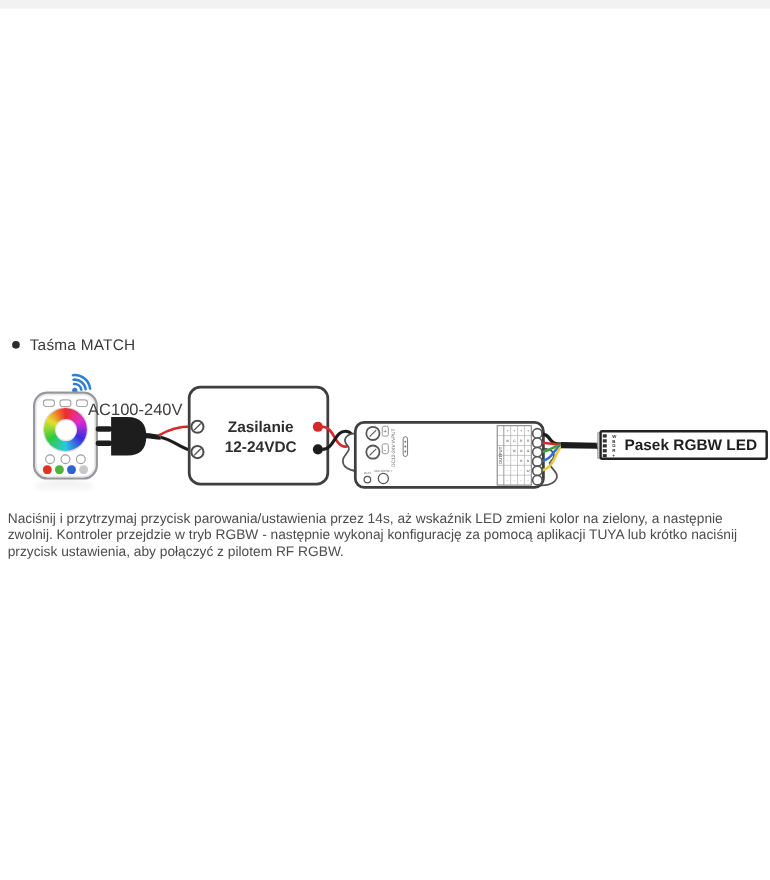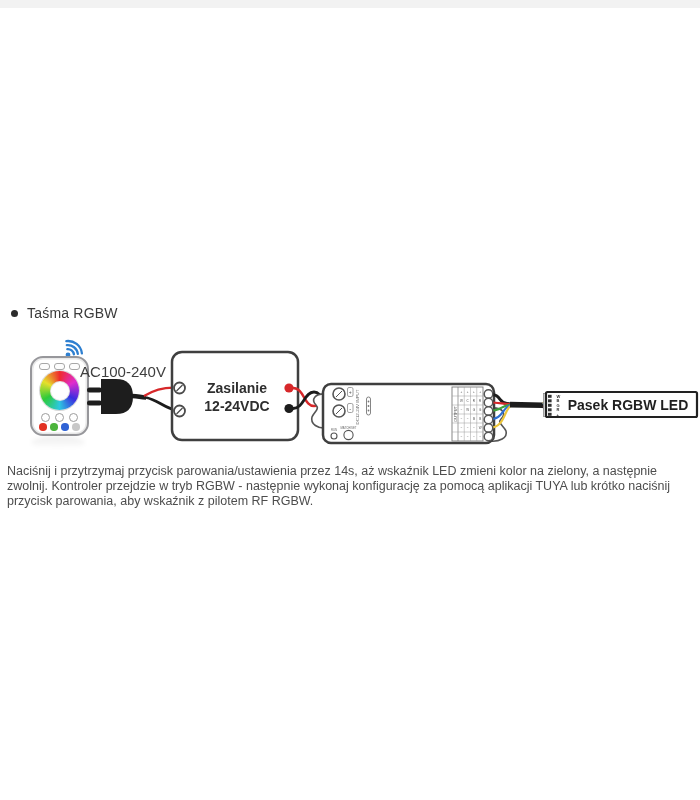--- a/index.html
+++ b/index.html
@@ -38,21 +38,21 @@
   .tcell{font-size:3px;fill:#4a4a4a;text-anchor:middle;}
   .pinletter{font-size:4px;fill:#2b2b2b;font-weight:bold;}
 </style>
 </head>
 <body>
 
 <div class="topbar"></div>
 
 <div class="bullet-row">
   <span class="bullet-dot"></span>
-  <span class="bullet-label">Taśma RGBW</span>
+  <span class="bullet-label">Taśma MATCH</span>
 </div>
 
 <div class="diagram">
 
   <svg width="42" height="34" style="position:absolute;left:54px;top:-2px;overflow:visible;">
     <g transform="translate(14,27) rotate(38)" fill="none" stroke-linecap="round" stroke-width="2.3" stroke="#2e7fd0">
       <path d="M -4.2,-4.2 A 6,6 0 0 1 4.2,-4.2"></path>
       <path d="M -7,-7 A 10,10 0 0 1 7,-7"></path>
       <path d="M -9.9,-9.9 A 14,14 0 0 1 9.9,-9.9"></path>
     </g>
@@ -230,13 +230,13 @@
           <text x="556.5" y="72.3" class="pinletter">B</text>
           <text x="556.5" y="76.8" class="pinletter">G</text>
           <text x="556.5" y="81.3" class="pinletter">R</text>
           <text x="556.5" y="85.8" class="pinletter">+</text>
         </g>
       <text x="628" y="79.5" text-anchor="middle" font-size="14" font-weight="bold" fill="#1f1f1f">Pasek RGBW LED</text>
     </g>
   </svg>
 </div>
 
-<p class="instructions">Naciśnij i przytrzymaj przycisk parowania/ustawienia przez 14s, aż wskaźnik LED zmieni kolor na zielony, a następnie zwolnij. Kontroler przejdzie w tryb RGBW - następnie wykonaj konfigurację za pomocą aplikacji TUYA lub krótko naciśnij przycisk parowania, aby wskaźnik z pilotem RF RGBW.</p>
+<p class="instructions">Naciśnij i przytrzymaj przycisk parowania/ustawienia przez 14s, aż wskaźnik LED zmieni kolor na zielony, a następnie zwolnij. Kontroler przejdzie w tryb RGBW - następnie wykonaj konfigurację za pomocą aplikacji TUYA lub krótko naciśnij przycisk ustawienia, aby połączyć z pilotem RF RGBW.</p>
 
 </body></html>

